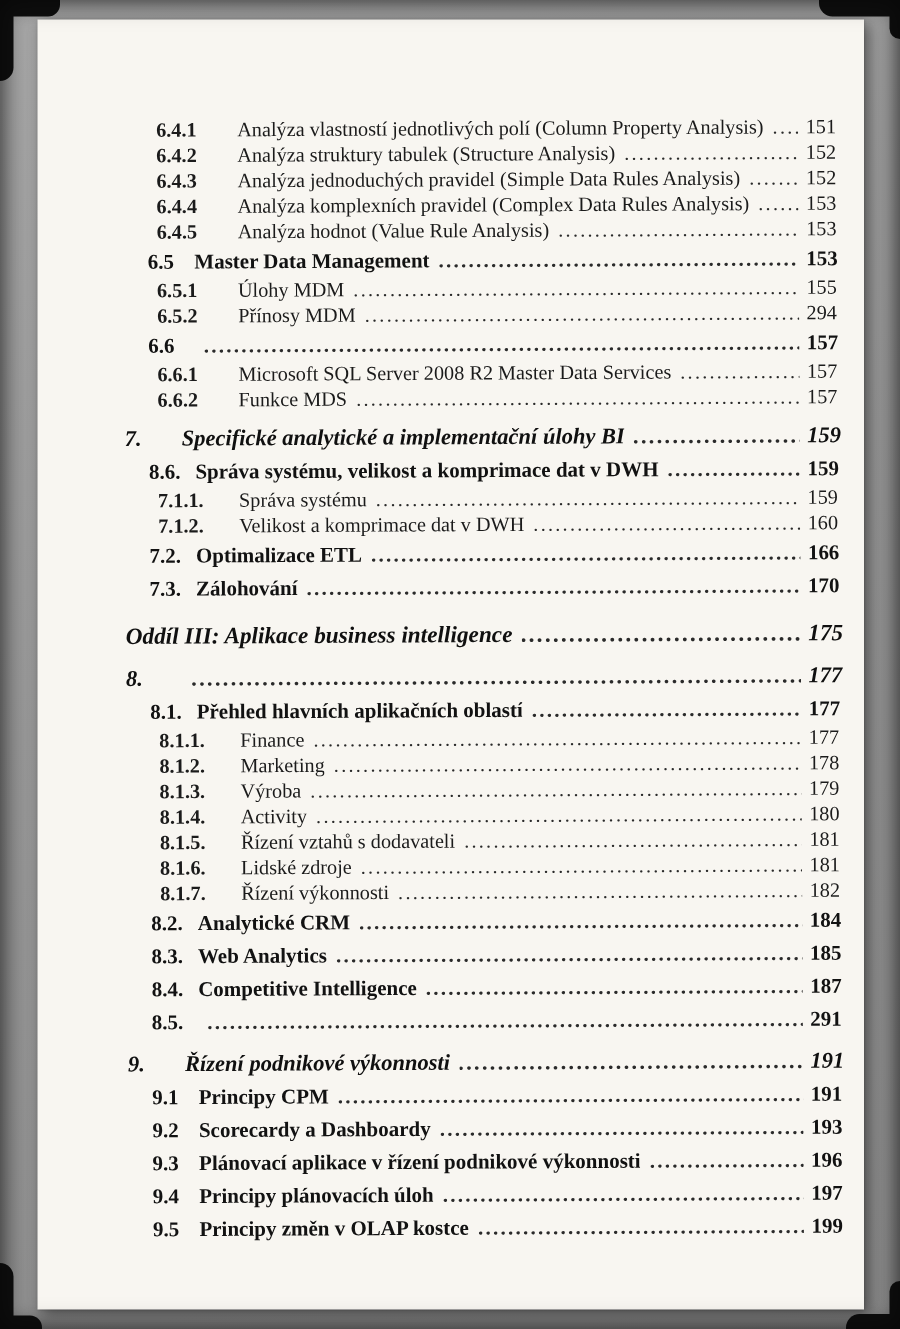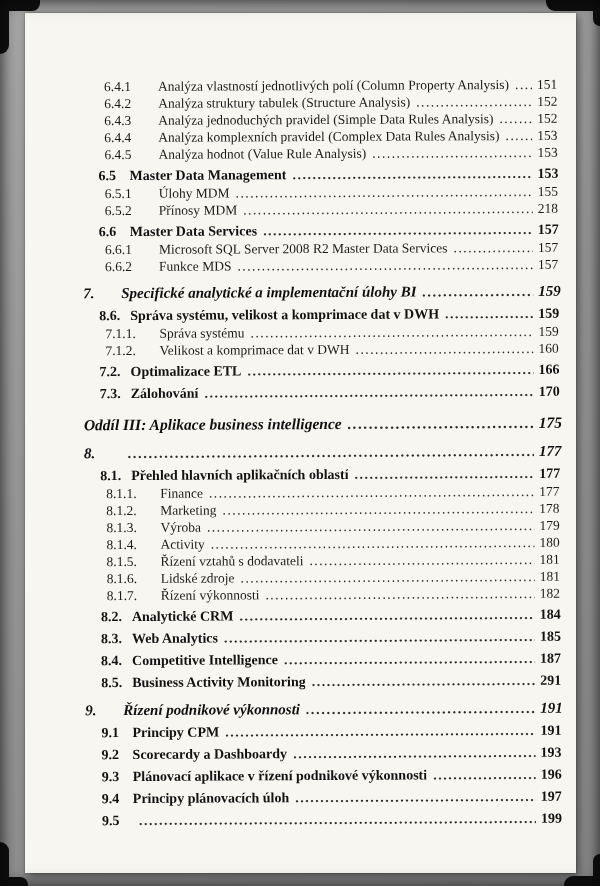--- a/index.html
+++ b/index.html
@@ -43,21 +43,21 @@
     transform: rotate(-0.3deg);
     color:#1b1b1b;
   }
   .entry {
     display:flex;
     align-items:baseline;
     font-size:13.5px;
     line-height:17px;
     white-space:nowrap;
   }
-  .entry .num   { flex:0 0 auto; }
+  .entry .num   { flex:0 0 auto;font-weight:bold; }
   .entry .title { flex:0 1 auto; overflow:hidden; }
   .entry .leader {
     flex:1 1 0; min-width:8px;
     overflow:hidden; white-space:nowrap;
     letter-spacing:1.5px;
     margin:0 5px 0 6px;
     color:#2a2a2a;
   }
   .entry .pg { flex:0 0 auto; min-width:26px; text-align:left; }
 
@@ -135,25 +135,24 @@
         <div class="entry sub">
           <span class="num">6.5.1</span>
           <span class="title">Úlohy MDM</span>
           <span class="leader">........................................................................................................................................................................................................</span>
           <span class="pg">155</span>
         </div>
         <div class="entry sub">
           <span class="num">6.5.2</span>
           <span class="title">Přínosy MDM</span>
           <span class="leader">........................................................................................................................................................................................................</span>
-          <span class="pg">218</span>
+          <span class="pg">294</span>
         </div>
         <div class="entry sec">
           <span class="num">6.6</span>
-          <span class="title">Master Data Services</span>
           <span class="leader">........................................................................................................................................................................................................</span>
           <span class="pg">157</span>
         </div>
         <div class="entry sub">
           <span class="num">6.6.1</span>
           <span class="title">Microsoft SQL Server 2008 R2 Master Data Services</span>
           <span class="leader">........................................................................................................................................................................................................</span>
           <span class="pg">157</span>
         </div>
         <div class="entry sub">
@@ -269,21 +268,20 @@
           <span class="pg">185</span>
         </div>
         <div class="entry sec">
           <span class="num">8.4.</span>
           <span class="title">Competitive Intelligence</span>
           <span class="leader">........................................................................................................................................................................................................</span>
           <span class="pg">187</span>
         </div>
         <div class="entry sec">
           <span class="num">8.5.</span>
-          <span class="title">Business Activity Monitoring</span>
           <span class="leader">........................................................................................................................................................................................................</span>
           <span class="pg">291</span>
         </div>
         <div class="entry chap">
           <span class="num">9.</span>
           <span class="title">Řízení podnikové výkonnosti</span>
           <span class="leader">........................................................................................................................................................................................................</span>
           <span class="pg">191</span>
         </div>
         <div class="entry sec">
@@ -305,20 +303,21 @@
           <span class="pg">196</span>
         </div>
         <div class="entry sec">
           <span class="num">9.4</span>
           <span class="title">Principy plánovacích úloh</span>
           <span class="leader">........................................................................................................................................................................................................</span>
           <span class="pg">197</span>
         </div>
         <div class="entry sec">
           <span class="num">9.5</span>
+          <span class="title">Principy změn v OLAP kostce</span>
           <span class="leader">........................................................................................................................................................................................................</span>
           <span class="pg">199</span>
         </div>
       </div>
   </div>
 
   <div class="artifact a-tl-h"></div>
   <div class="artifact a-tl-v"></div>
   <div class="artifact a-tr-h"></div>
   <div class="artifact a-tr-v"></div>

